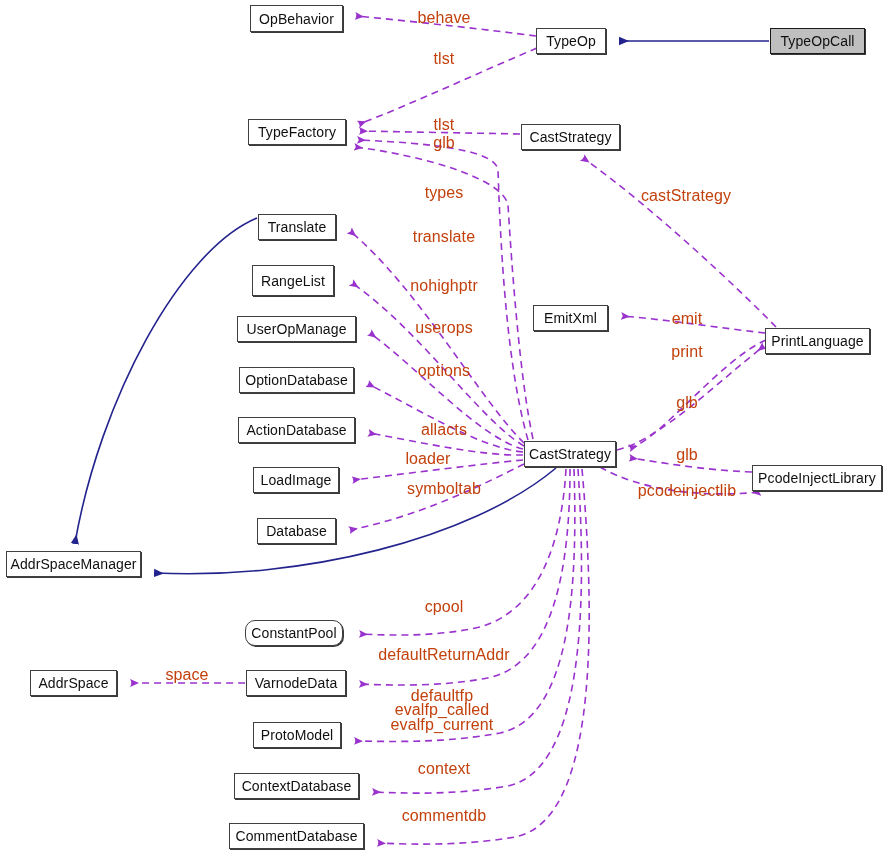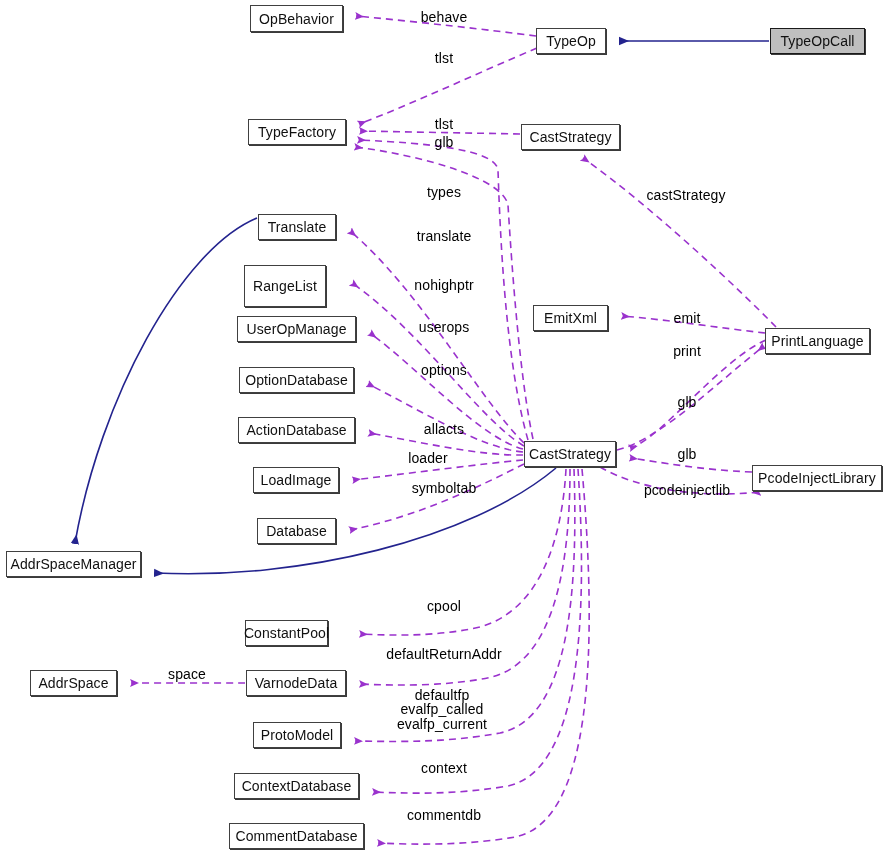--- a/index.html
+++ b/index.html
@@ -38,22 +38,22 @@
     justify-content: center;
     white-space: nowrap;
     letter-spacing: 0.1px;
   }
   .node.highlight {
     background: #bfbfbf;
     border: 1px solid #1a1a1a;
   }
   .edge-label {
     position: absolute;
-    font-size: 14px;
-    color: #000000;
+    font-size: 16px;
+    color: #c2410c;
     white-space: nowrap;
     line-height: 13px;
     letter-spacing: 0.1px;
   }
   .edge-label.center {
     text-align: center;
     transform: translateX(-50%);
   }
 </style>
 </head>
@@ -132,32 +132,32 @@
     </g>
   </svg>
 
   <div id="node-layer">
       <div class="node" style="left: 250px; top: 5px; width: 93px; height: 27px;">OpBehavior</div>
       <div class="node" style="left: 536px; top: 28px; width: 70px; height: 26px;">TypeOp</div>
       <div class="node highlight" style="left: 770px; top: 28px; width: 95px; height: 26px;">TypeOpCall</div>
       <div class="node" style="left: 248px; top: 119px; width: 98px; height: 26px;">TypeFactory</div>
       <div class="node" style="left: 521px; top: 124px; width: 99px; height: 26px;">CastStrategy</div>
       <div class="node" style="left: 258px; top: 214px; width: 78px; height: 26px;">Translate</div>
-      <div class="node" style="left: 244px; top: 265px; width: 82px; height: 42px;">RangeList</div>
+      <div class="node" style="left: 252px; top: 265px; width: 82px; height: 31px;">RangeList</div>
       <div class="node" style="left: 237px; top: 316px; width: 119px; height: 26px;">UserOpManage</div>
       <div class="node" style="left: 533px; top: 305px; width: 75px; height: 26px;">EmitXml</div>
       <div class="node" style="left: 765px; top: 328px; width: 105px; height: 26px;">PrintLanguage</div>
       <div class="node" style="left: 239px; top: 367px; width: 115px; height: 26px;">OptionDatabase</div>
       <div class="node" style="left: 238px; top: 417px; width: 117px; height: 26px;">ActionDatabase</div>
       <div class="node" style="left: 524px; top: 441px; width: 92px; height: 26px;">CastStrategy</div>
       <div class="node" style="left: 752px; top: 465px; width: 130px; height: 26px;">PcodeInjectLibrary</div>
       <div class="node" style="left: 253px; top: 467px; width: 86px; height: 26px;">LoadImage</div>
       <div class="node" style="left: 257px; top: 518px; width: 79px; height: 26px;">Database</div>
       <div class="node" style="left: 6px; top: 551px; width: 135px; height: 26px;">AddrSpaceManager</div>
-      <div class="node" style="left: 245px; top: 620px; width: 83px; height: 26px;">ConstantPool</div>
+      <div class="node" style="left: 245px; top: 620px; width: 98px; height: 26px; border-radius: 10px;">ConstantPool</div>
       <div class="node" style="left: 30px; top: 670px; width: 87px; height: 26px;">AddrSpace</div>
       <div class="node" style="left: 246px; top: 670px; width: 100px; height: 26px;">VarnodeData</div>
       <div class="node" style="left: 253px; top: 722px; width: 88px; height: 26px;">ProtoModel</div>
       <div class="node" style="left: 234px; top: 773px; width: 125px; height: 26px;">ContextDatabase</div>
       <div class="node" style="left: 229px; top: 823px; width: 135px; height: 26px;">CommentDatabase</div>
     </div>
   <div id="label-layer">
       <div class="edge-label center" style="left: 444px; top: 11px;">behave</div>
       <div class="edge-label center" style="left: 444px; top: 52px;">tlst</div>
       <div class="edge-label center" style="left: 444px; top: 118px;">tlst</div>

